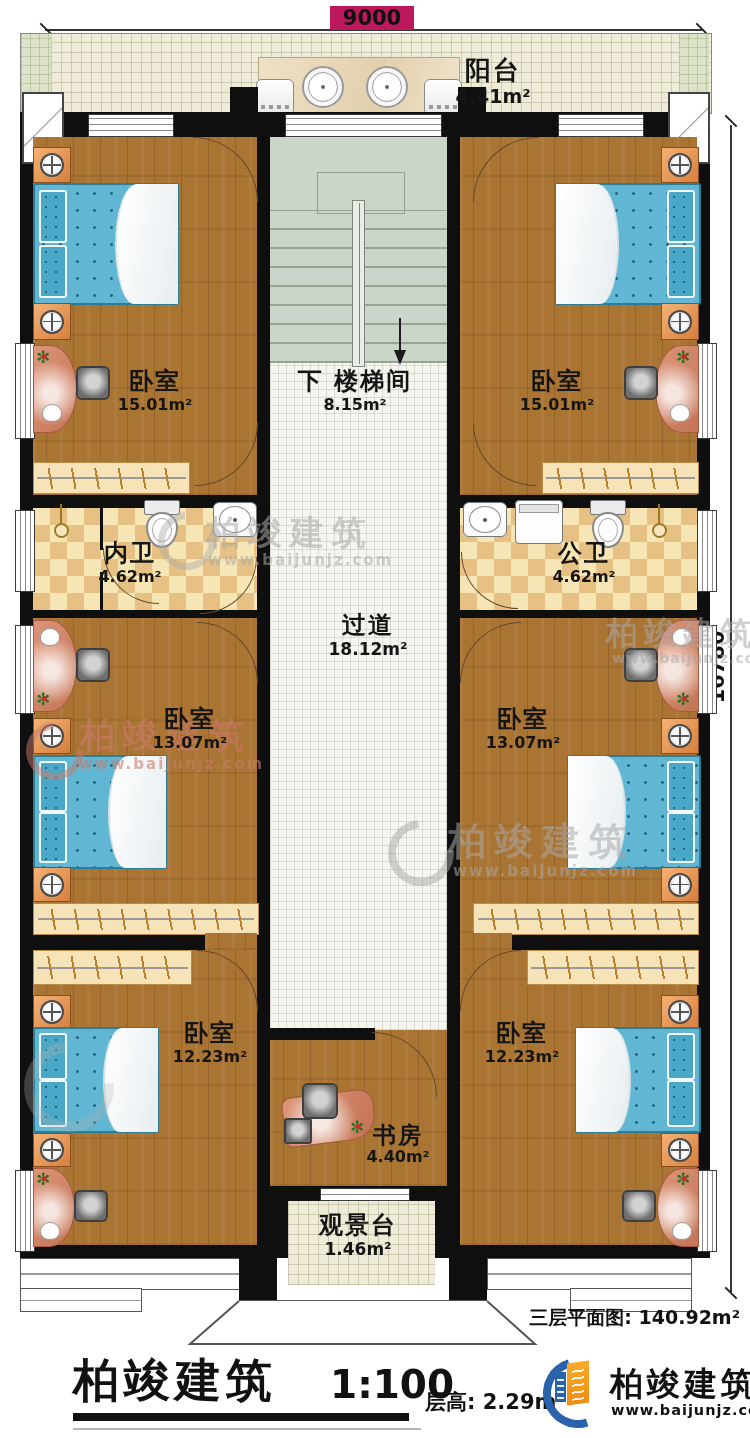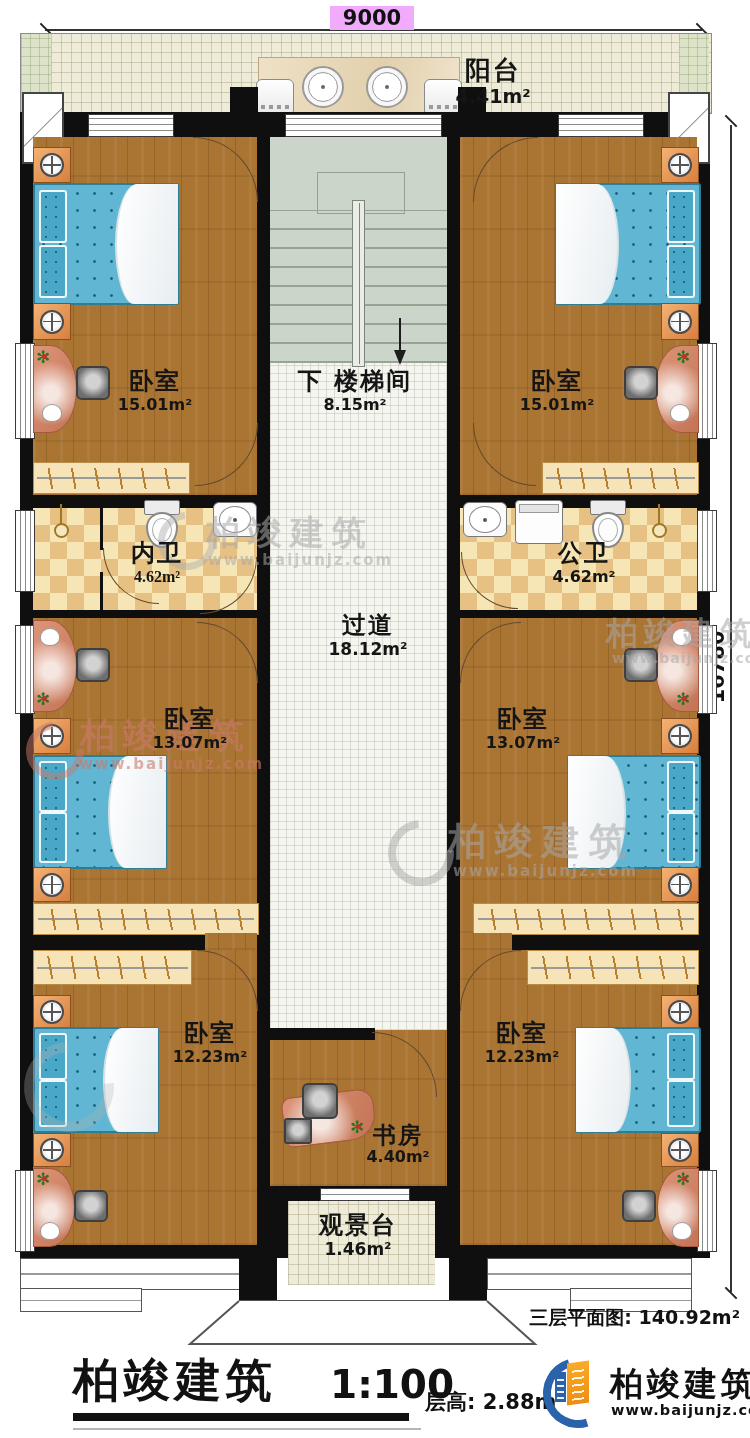--- a/index.html
+++ b/index.html
@@ -89,21 +89,21 @@
   .lbl .nm{font-size:24px;letter-spacing:2px;white-space:nowrap;}
   .lbl .ar{font-size:16px;letter-spacing:0;}
   
   .wm{position:absolute;font-weight:bold;white-space:nowrap;}
   .wm-gray{color:rgba(168,168,168,.55);}
   .wm-red{color:rgba(202,122,106,.6);}
   .wmswoosh{border-radius:50%;border-style:solid;border-top-color:transparent!important;transform:rotate(40deg);background:transparent;}
   
   .dimline{background:#333;}
   .tick{width:16px;height:2px;background:#222;transform:rotate(45deg);}
-  .dimtxt{color:#111;font-weight:bold;font-size:21px;background:#f0abfc;text-align:center;}
+  .dimtxt{color:#111;font-weight:bold;font-size:21px;background:#be185d;text-align:center;}
   
   .ftxt{color:#111;font-weight:bold;}
   .logo-swoosh{border:8px solid #2a63ac;border-radius:50%;border-top-color:transparent;border-right-color:transparent;transform:rotate(28deg);}
   .logo-bldg{background:linear-gradient(#f9ab28,#ef8d12);transform:skewY(-8deg);}
   .logo-bldg::before{content:"";position:absolute;inset:4px 5px;background:repeating-linear-gradient(0deg,rgba(255,255,255,.9) 0 2px,transparent 2px 7px);}
   .logo-bldg2{background:#2a63ac;}
   .logo-bldg2::before{content:"";position:absolute;inset:3px 2px;background:repeating-linear-gradient(0deg,rgba(255,255,255,.9) 0 2px,transparent 2px 6px);}
 </style>
 </head>
 <body>
@@ -344,21 +344,21 @@
   <div class="ar">15.01m²</div>
   </div>
 <div class="lbl" style="left:288px;top:368px;width:134px;">
   <div class="nm"><span>下</span> <span>楼梯间</span></div>
   <div class="ar">8.15m²</div>
   </div>
 <div class="lbl" style="left:512px;top:368px;width:90px;">
   <div class="nm">卧室</div>
   <div class="ar">15.01m²</div>
   </div>
-<div class="lbl" style="left:111px;top:540px;width:92px;font-family:Liberation Serif, serif;">
+<div class="lbl" style="left:84px;top:540px;width:92px;">
   <div class="nm">内卫</div>
   <div class="ar">4.62m²</div>
   </div>
 <div class="lbl" style="left:538px;top:540px;width:92px;">
   <div class="nm">公卫</div>
   <div class="ar">4.62m²</div>
   </div>
 <div class="lbl" style="left:322px;top:612px;width:92px;">
   <div class="nm">过道</div>
   <div class="ar" style="font-size:17px;">18.12m²</div>
@@ -389,21 +389,21 @@
   </div>
 
 <div class="abs ftxt" style="left:440px;top:1305px;width:300px;font-size:19px;text-align:right;">
   <span>三层平面图:</span>
   <span>140.92m²</span>
 </div>
 <div class="abs ftxt" style="left:73px;top:1350px;font-size:46px;letter-spacing:5px;">柏竣建筑</div>
 <div class="abs ftxt" style="left:330px;top:1362px;font-size:39px;">1:100</div>
 <div class="abs ftxt" style="left:425px;top:1388px;font-size:21px;">
   <span>层高:</span>
-  <span>2.88m</span>
+  <span>2.29m</span>
 </div>
 <div class="abs" style="left:73px;top:1413px;width:336px;height:8px;background:#111;"></div>
 <div class="abs" style="left:73px;top:1428px;width:348px;height:2px;background:#b5b5b5;"></div>
 
 <div class="abs" style="left:543px;top:1356px;width:200px;height:70px;">
   <div class="abs logo-swoosh" style="left:0;top:2px;width:54px;height:54px;"></div>
   <div class="abs logo-bldg2" style="left:12px;top:16px;width:11px;height:30px;"></div>
   <div class="abs logo-bldg" style="left:24px;top:6px;width:22px;height:42px;"></div>
   <div class="abs ftxt" style="left:67px;top:6px;font-size:33px;letter-spacing:4px;white-space:nowrap;">柏竣建筑</div>
   <div class="abs ftxt" style="left:68px;top:46px;font-size:14.5px;letter-spacing:1px;">www.baijunjz.com</div>

